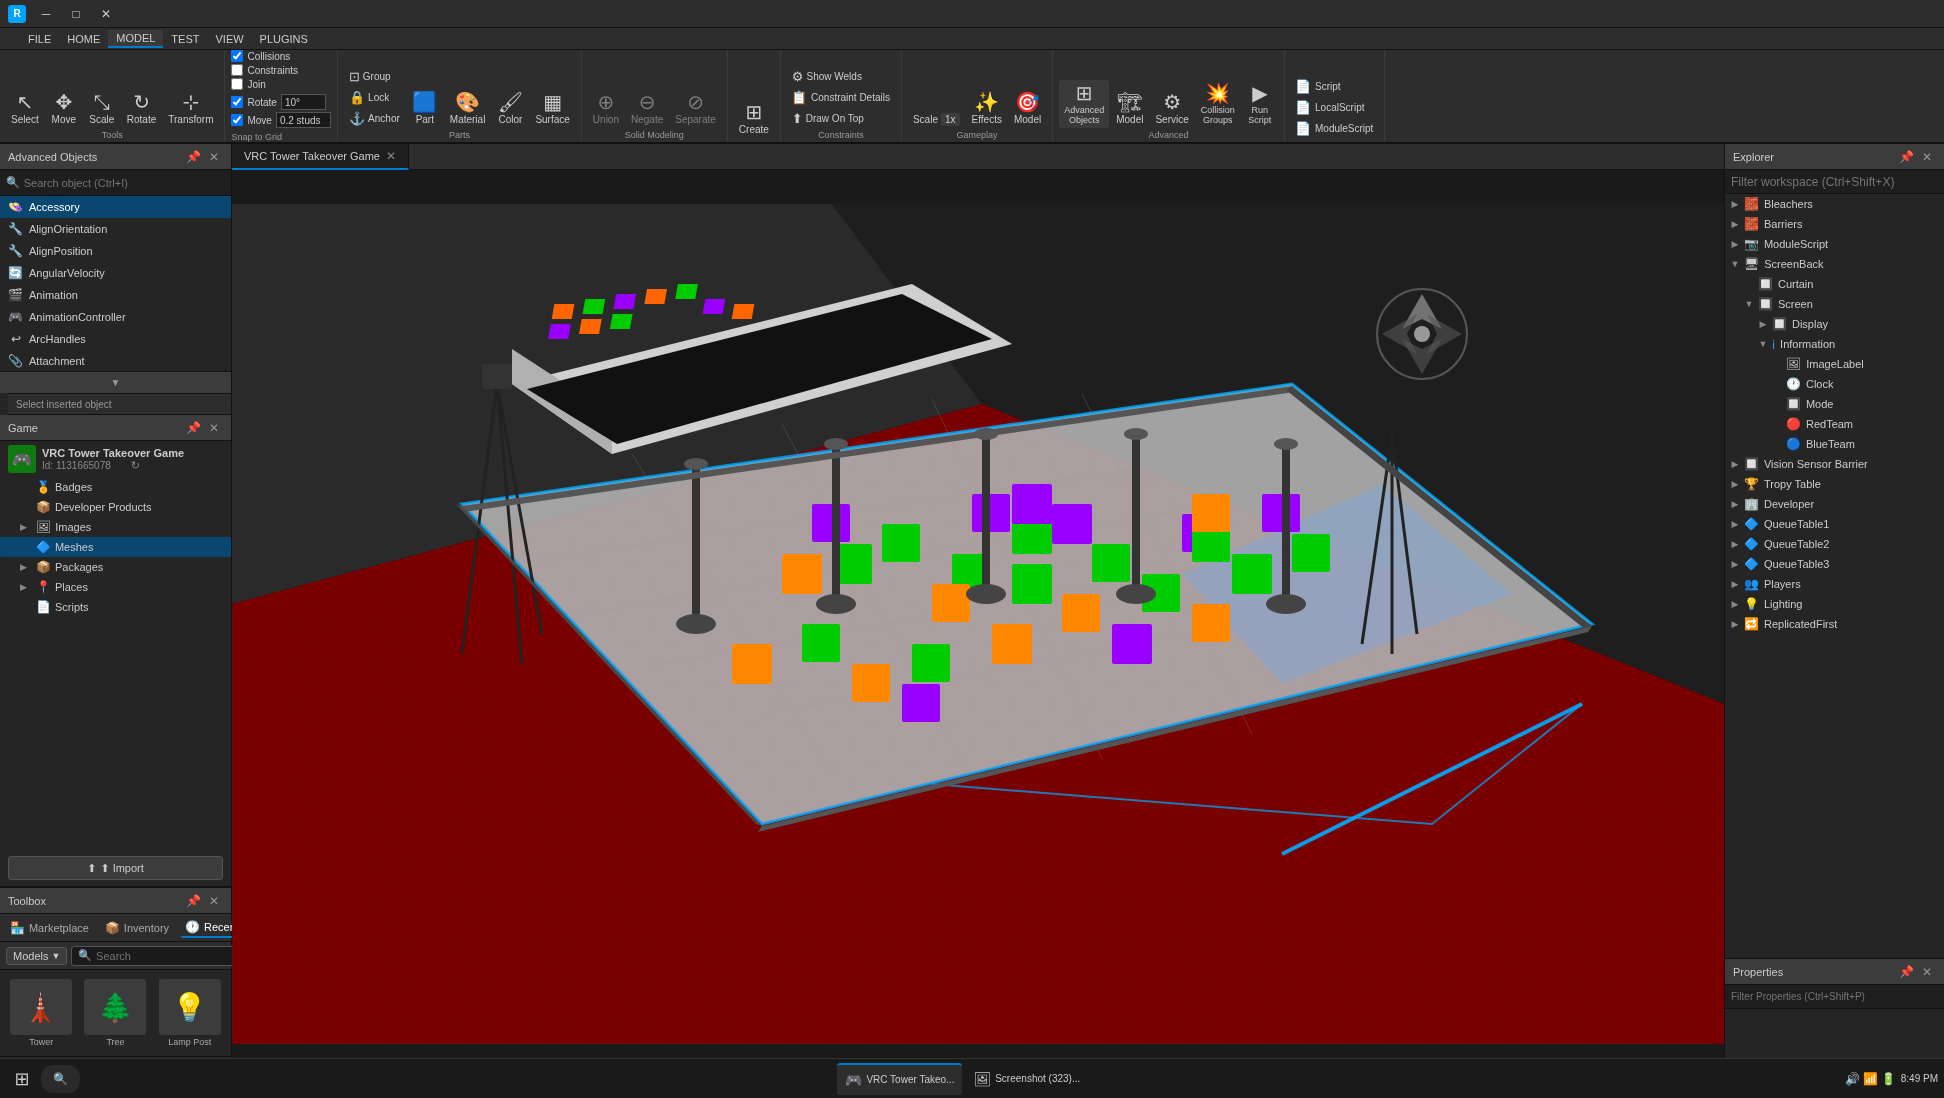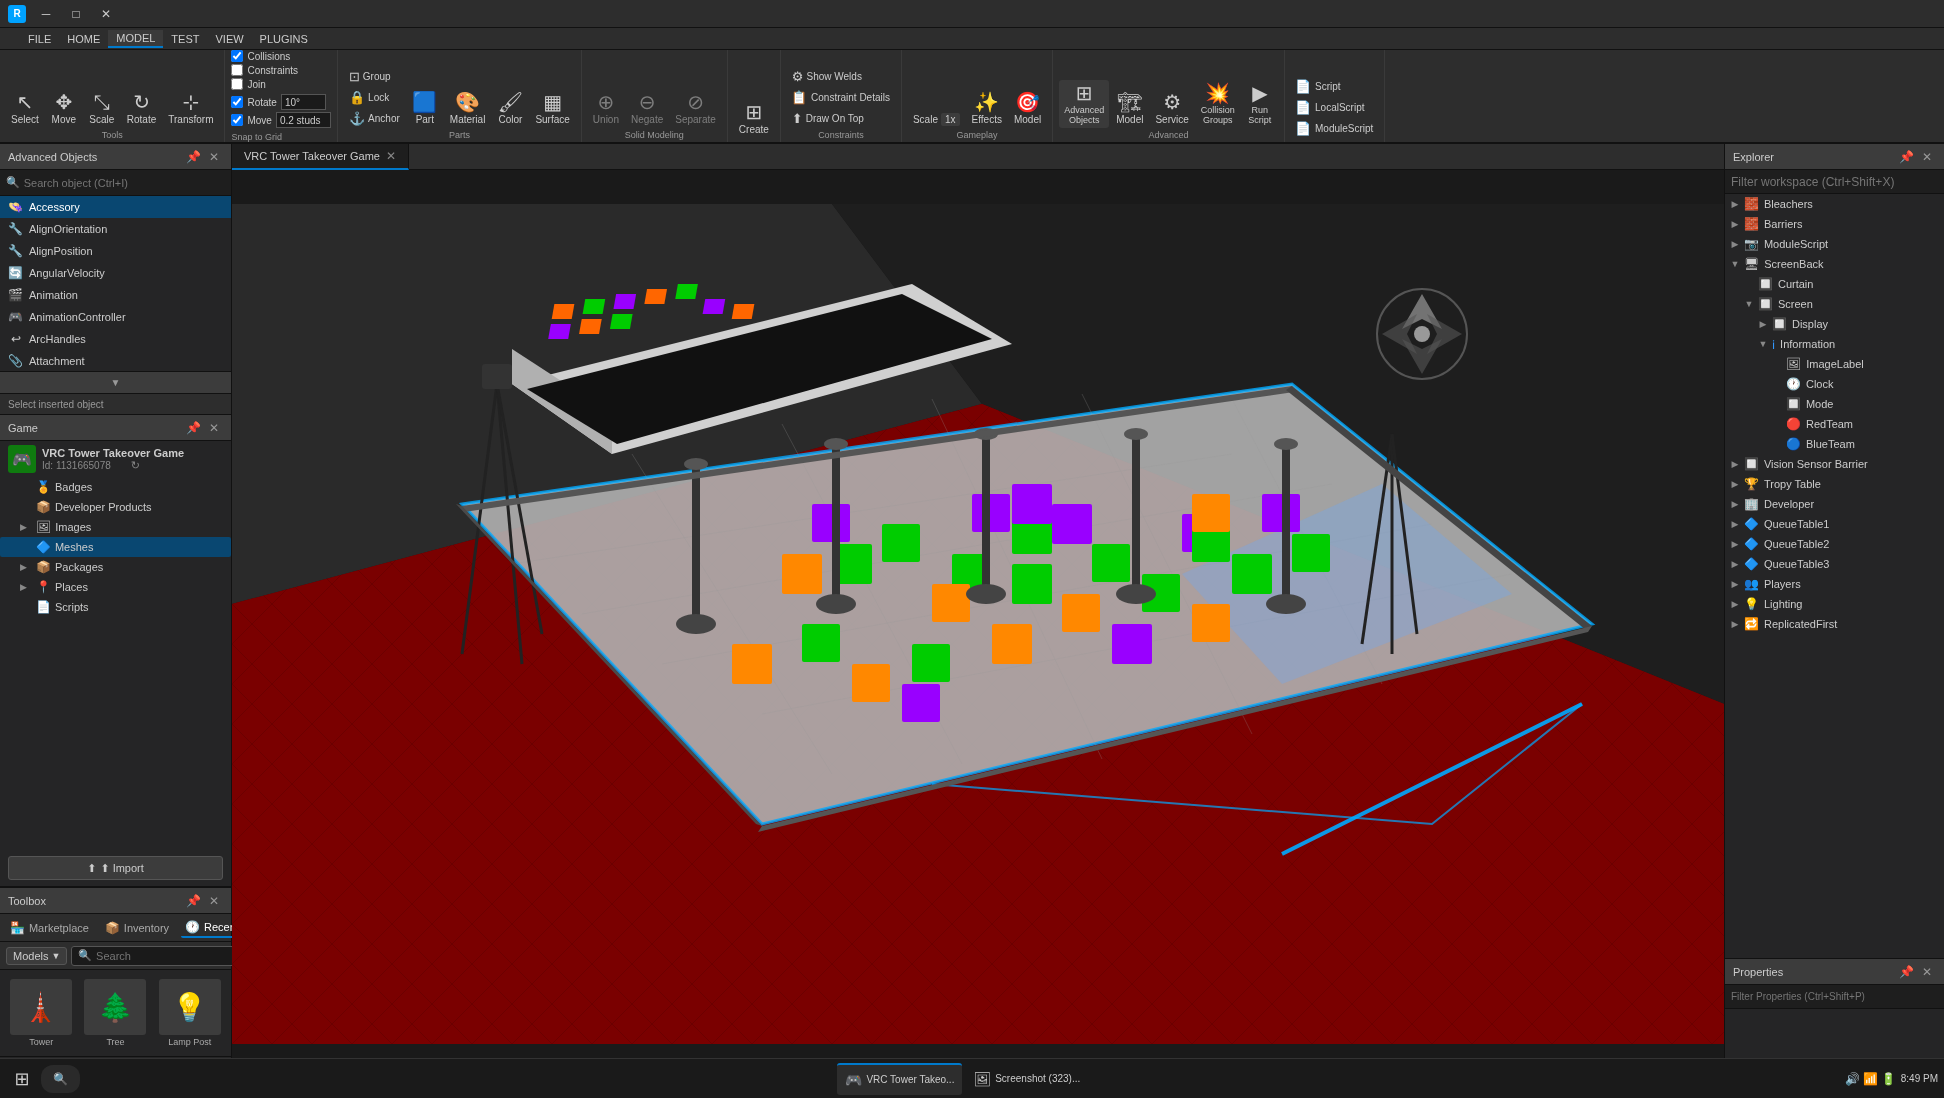--- a/index.html
+++ b/index.html
@@ -180,20 +180,21 @@
     .insert-label {
       height: 22px;
       display: flex;
       align-items: center;
       padding: 0 8px;
       background: #2d2d2d;
       border-top: 1px solid #111;
       border-bottom: 1px solid #111;
       font-size: 10px;
       color: #999;
+      margin-left: 8px;
     }
     .game-title-row {
       display: flex;
       align-items: center;
       gap: 6px;
       padding: 3px 0;
       font-size: 11px;
       color: #ccc;
     }
     .game-icon { width: 28px; height: 28px; background: #0f7b0f; border-radius: 3px; display: flex; align-items: center; justify-content: center; color: white; font-size: 16px; flex-shrink: 0; }

